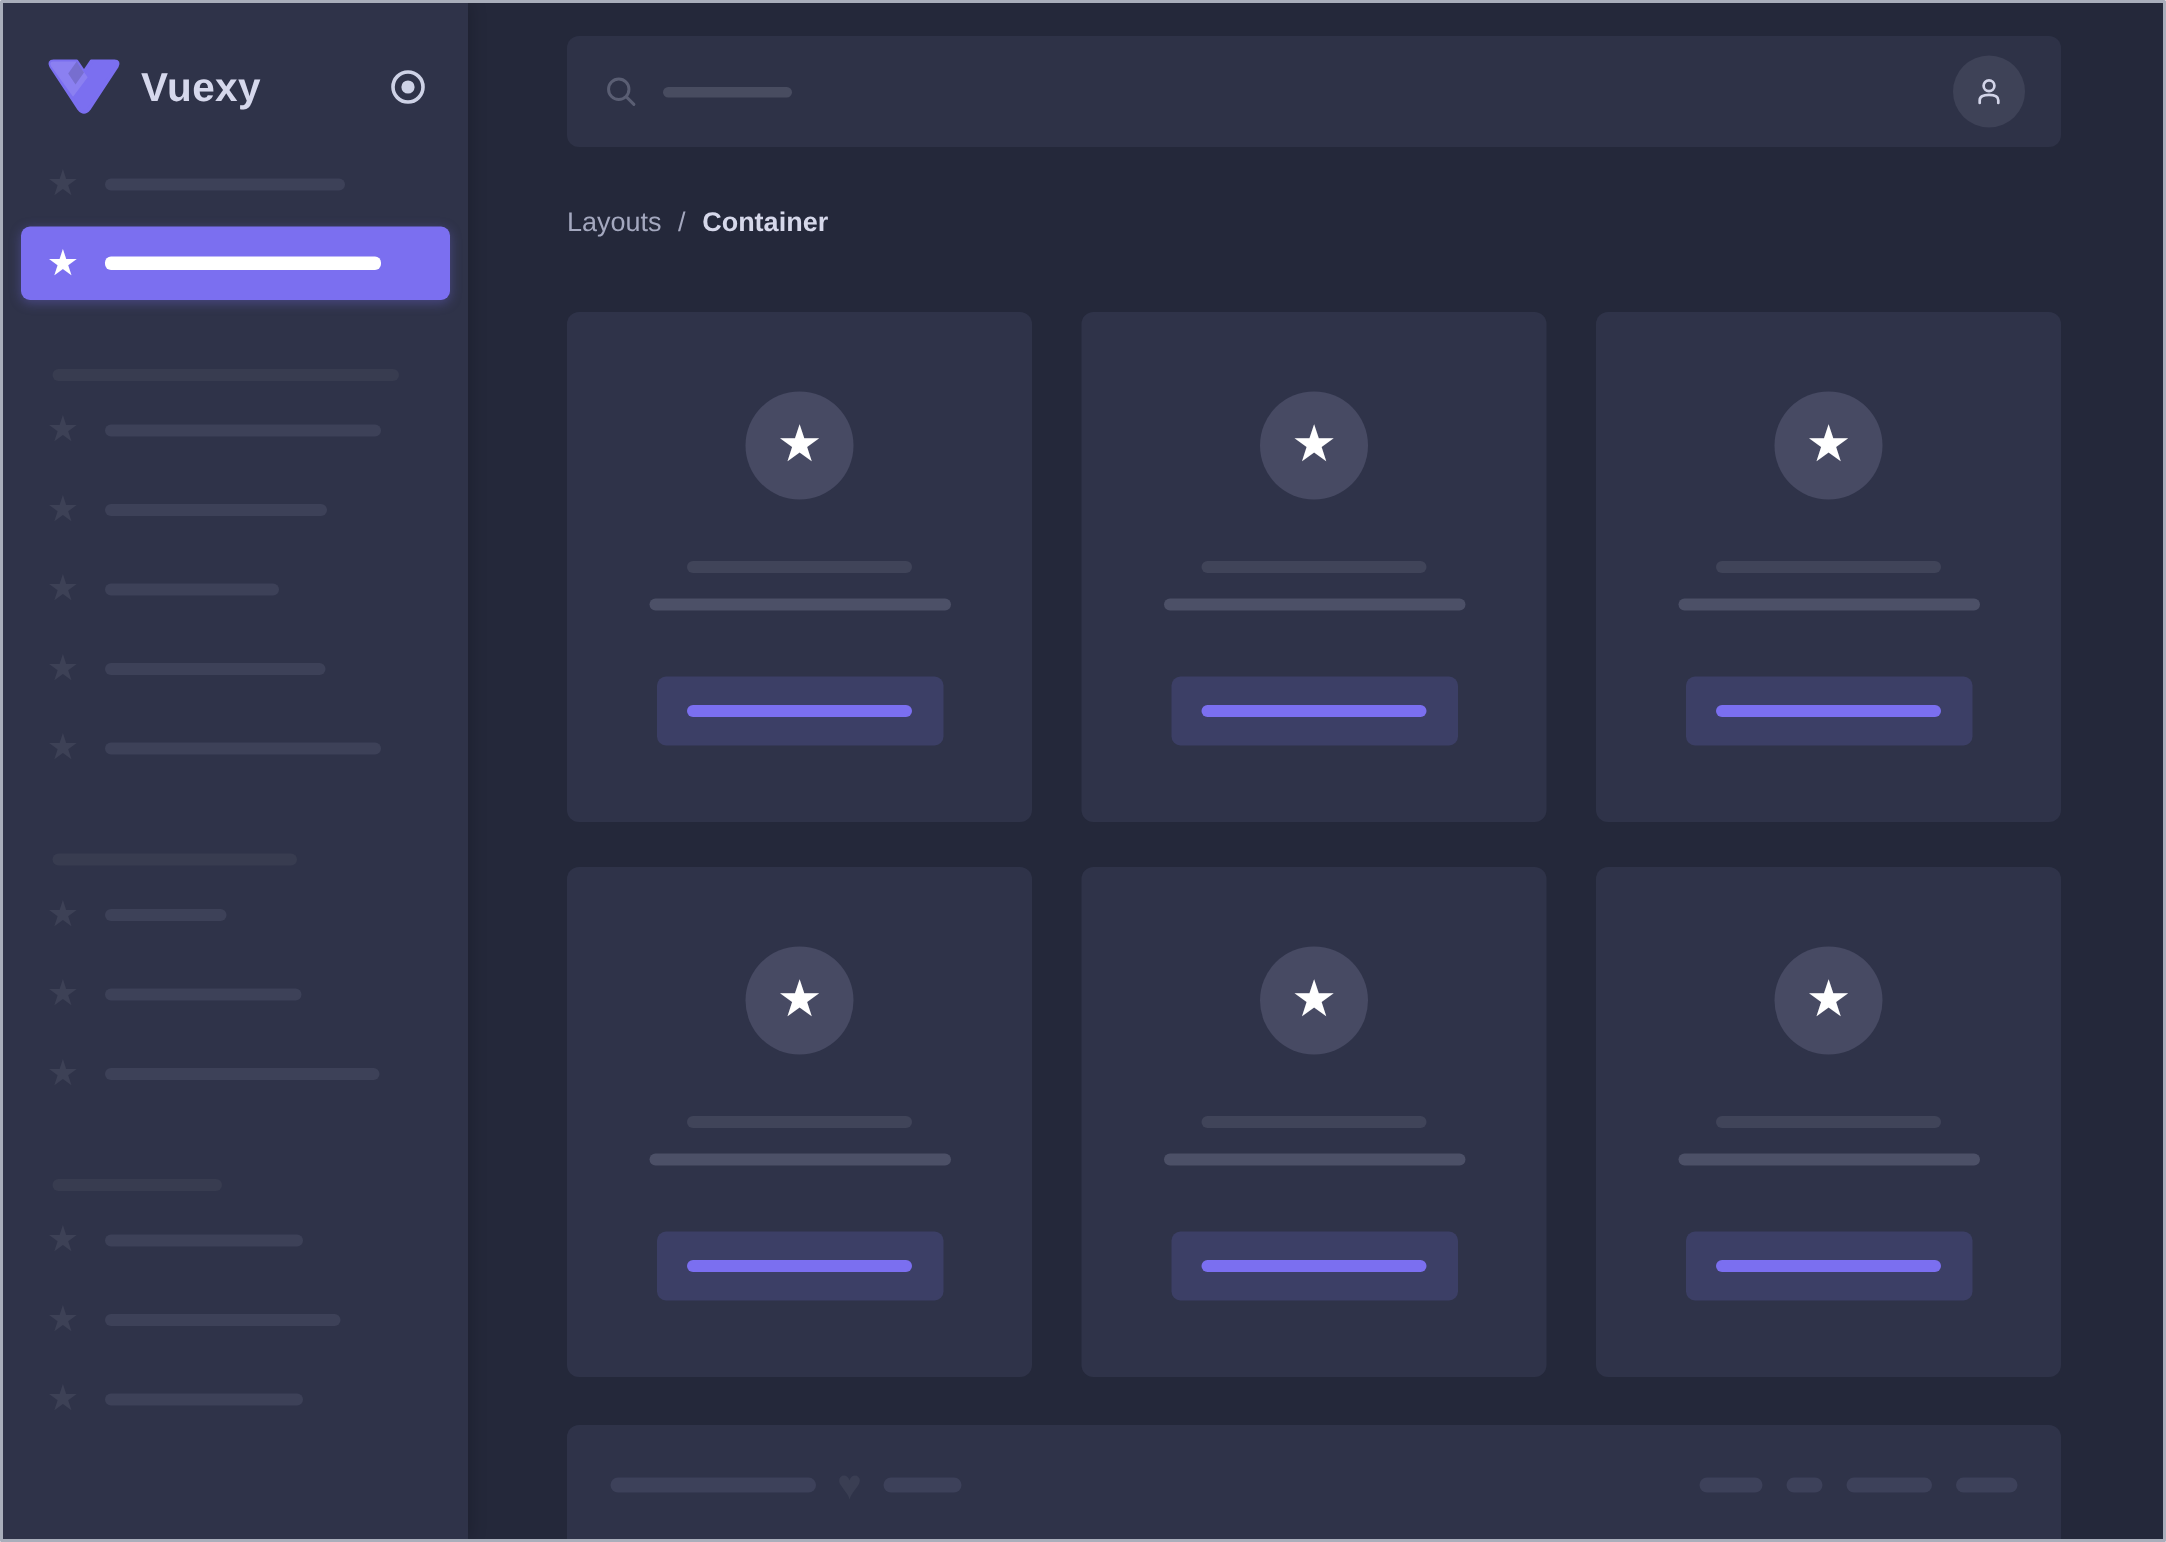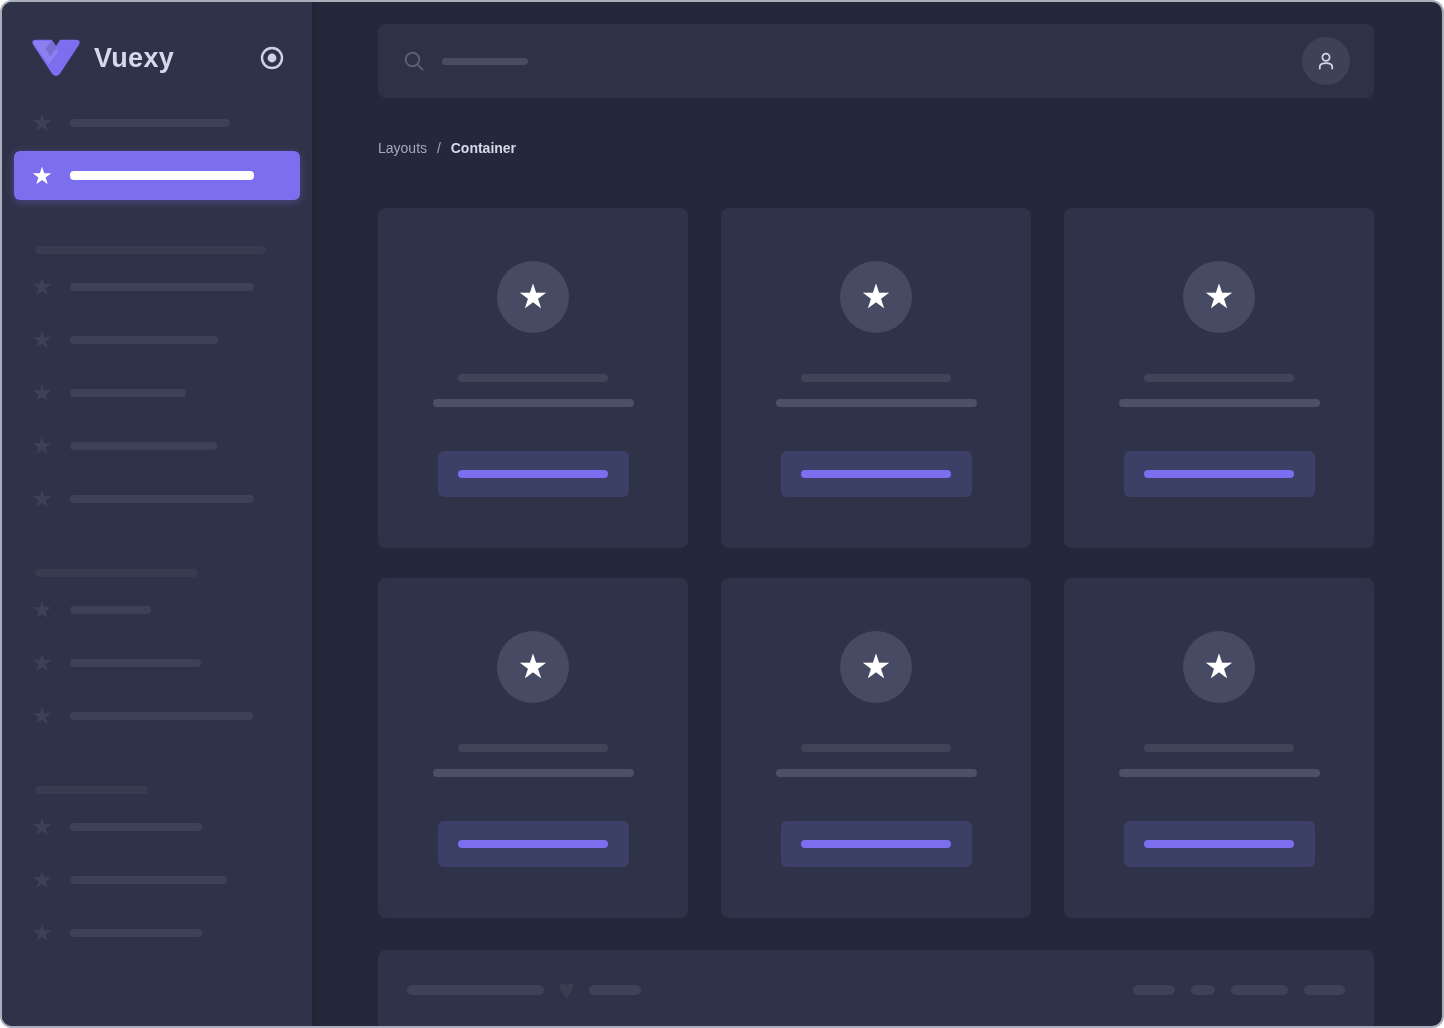--- a/index.html
+++ b/index.html
@@ -3,21 +3,21 @@
 <meta charset="utf-8">
 <style>
   * { box-sizing: border-box; margin: 0; padding: 0; }
   html,body { background:#ffffff; }
   body { font-family: "Liberation Sans", "DejaVu Sans", sans-serif; }
 
   .app {
     width: 1444px; height: 1028px;
     background: #24283a;
     border: 2px solid #a9aebb;
-    border-radius: 12px;
+    border-radius: 1px;
     overflow: hidden;
     display: flex;
     position: relative;
   }
 
   
   .sidebar {
     width: 310px; min-width: 310px; height: 100%;
     background: #2f3349;
     box-shadow: 2px 0 10px rgba(0,0,0,.18);
@@ -73,21 +73,21 @@
   .search-ph { width: 86px; height: 7px; border-radius: 4px; background: #484c60; }
   .avatar {
     margin-left: auto;
     width: 48px; height: 48px; border-radius: 50%;
     background: #3e4257;
     display: flex; align-items: center; justify-content: center;
     cursor: pointer;
   }
   .avatar svg { width: 24px; height: 24px; }
 
-  .breadcrumb { margin-top: 38px; font-size: 14px; line-height: 24px; color: #a4a8bf; }
+  .breadcrumb { margin-top: 38px; font-size: 18px; line-height: 24px; color: #a4a8bf; }
   .breadcrumb .bc-sep { margin: 0 6px; color: #a4a8bf; }
   .breadcrumb .bc-current { color: #d6d8ea; font-weight: 700; }
 
   .cards {
     margin-top: 48px;
     display: grid;
     grid-template-columns: repeat(3, 1fr);
     gap: 30px 33px;
   }
   .card {

